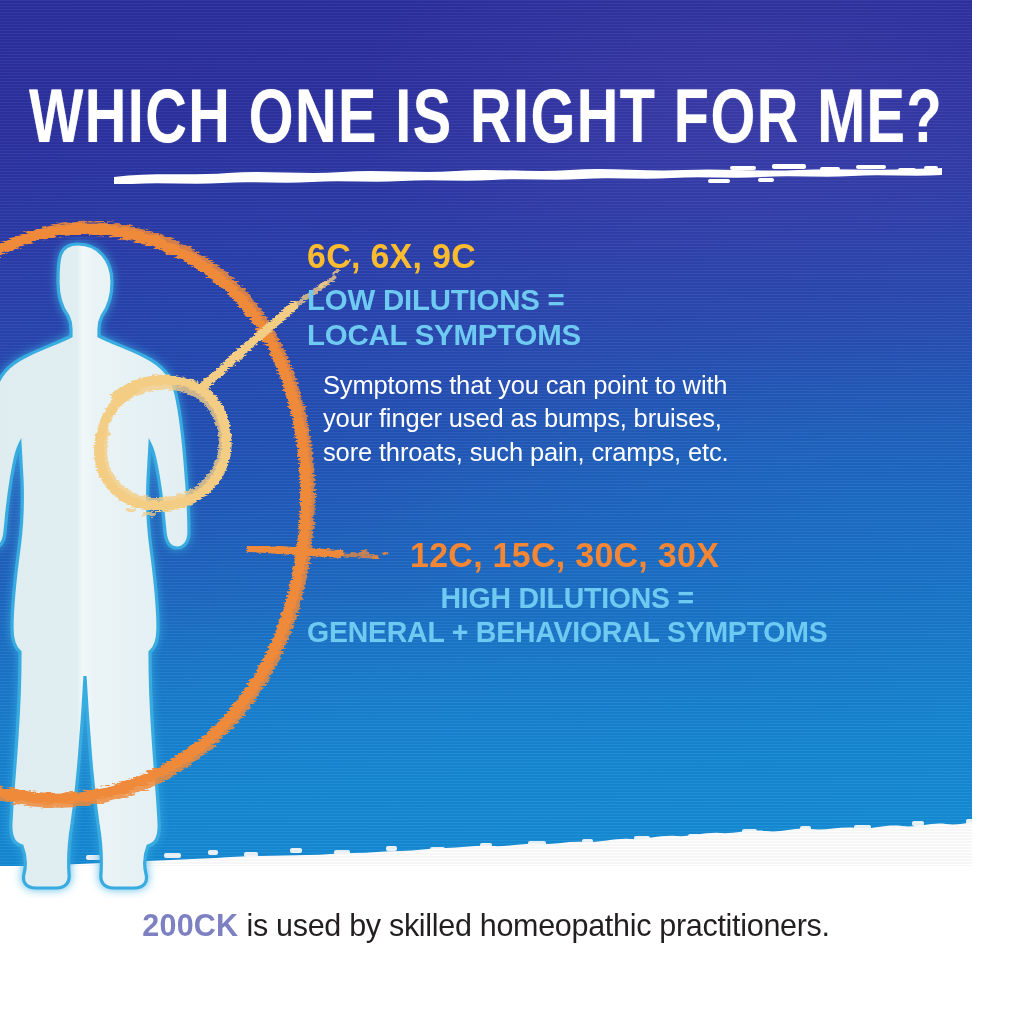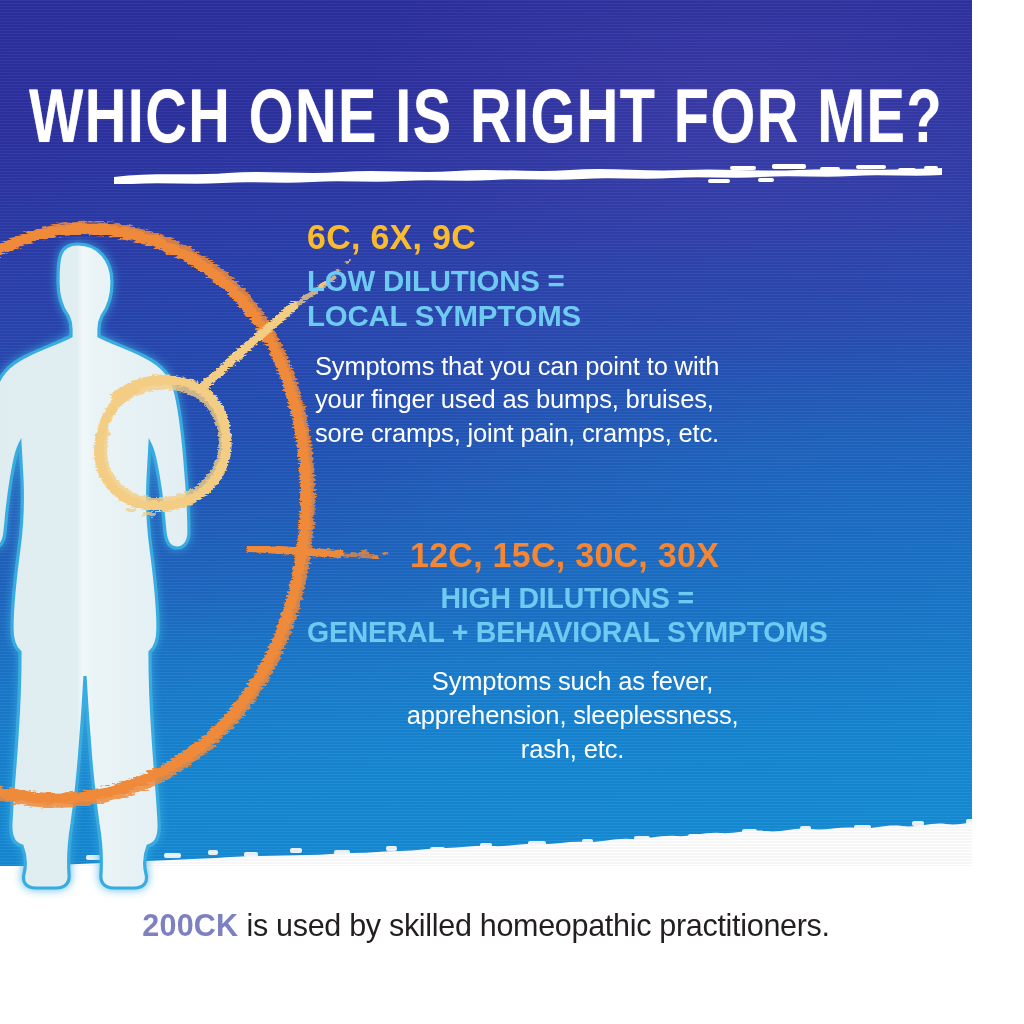--- a/index.html
+++ b/index.html
@@ -114,21 +114,21 @@
     width: 480px;
     height: 700px;
     pointer-events: none;
   }
 
   
   .block {
     position: absolute;
     left: 307px;
   }
-  .block-a { top: 219px; }
+  .block-a { top: 238px; }
   .block-b { top: 537px; text-align: center; }
 
   .dil-code {
     font-weight: bold;
     font-size: 35px;
     line-height: 1.05;
     letter-spacing: 0.3px;
     margin: 0 0 7px 0;
     transform: scaleX(0.97);
     transform-origin: left center;
@@ -147,21 +147,21 @@
     transform-origin: left center;
   }
   .dil-sub.wide { font-size: 29px; }
 
   .dil-body {
     color: #ffffff;
     font-size: 25.5px;
     font-weight: normal;
     line-height: 1.33;
     letter-spacing: -0.15px;
-    margin: 8px;
+    margin: 16px;
   }
 
   
   .footer {
     position: absolute;
     left: 0; right: 0;
     top: 908px;
     text-align: center;
     font-size: 30.5px;
     color: #231f20;
@@ -396,32 +396,27 @@
 
   <div class="block block-a">
     <div class="dil-code gold">6C, 6X, 9C</div>
     <div class="dil-sub">
       <span>LOW DILUTIONS =</span><br>
       <span>LOCAL SYMPTOMS</span>
     </div>
     <div class="dil-body">
       <span>Symptoms that you can point to with</span><br>
       <span>your finger used as bumps, bruises,</span><br>
-      <span>sore cramps, joint pain, cramps, etc.</span>
+      <span>sore throats, such pain, cramps, etc.</span>
     </div>
   </div>
 
   <div class="block block-b">
     <div class="dil-code orange">12C, 15C, 30C, 30X</div>
     <div class="dil-sub wide">
       <span>HIGH DILUTIONS  =</span><br>
       <span>GENERAL + BEHAVIORAL SYMPTOMS</span>
     </div>
-    <div class="dil-body">
-      <span>Symptoms such as fever,</span><br>
-      <span>apprehension, sleeplessness,</span><br>
-      <span>rash, etc.</span>
-    </div>
   </div>
 
   <div class="footer"><span class="code">200CK</span><span> is used by skilled homeopathic practitioners.</span></div>
 
 </div>
 
 </body></html>

